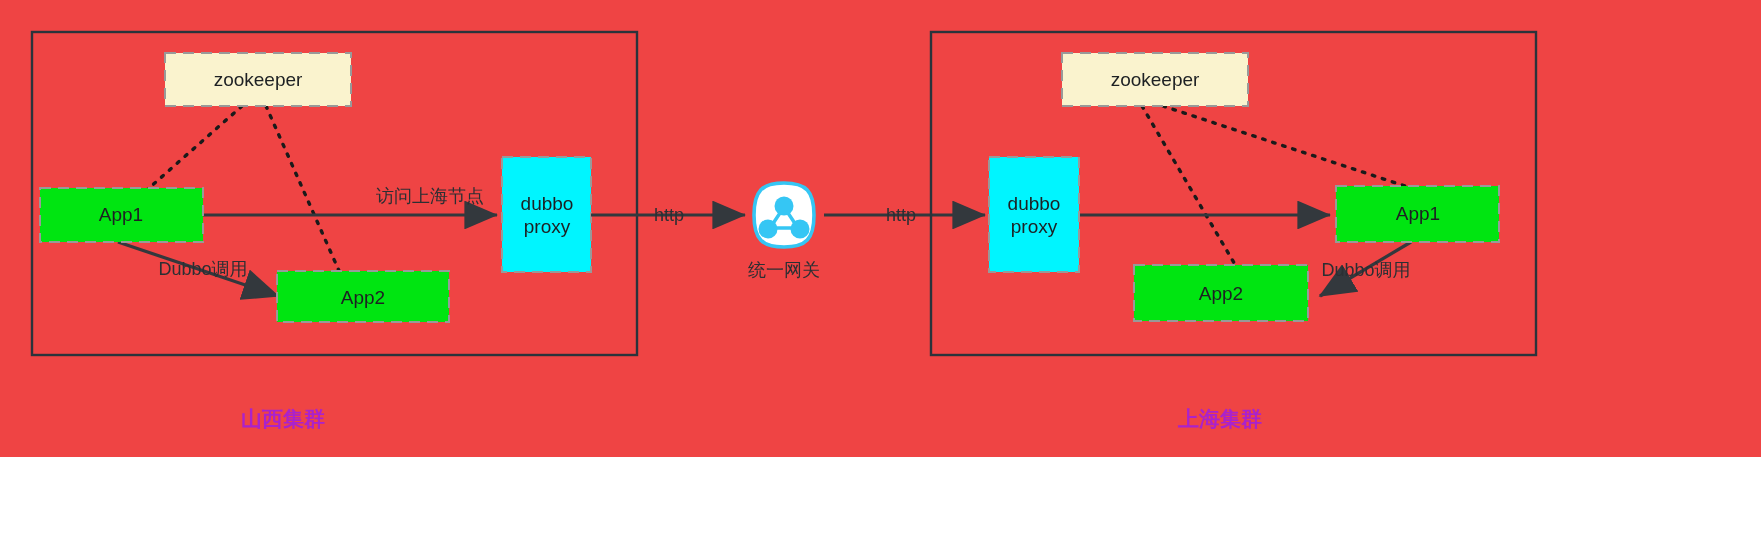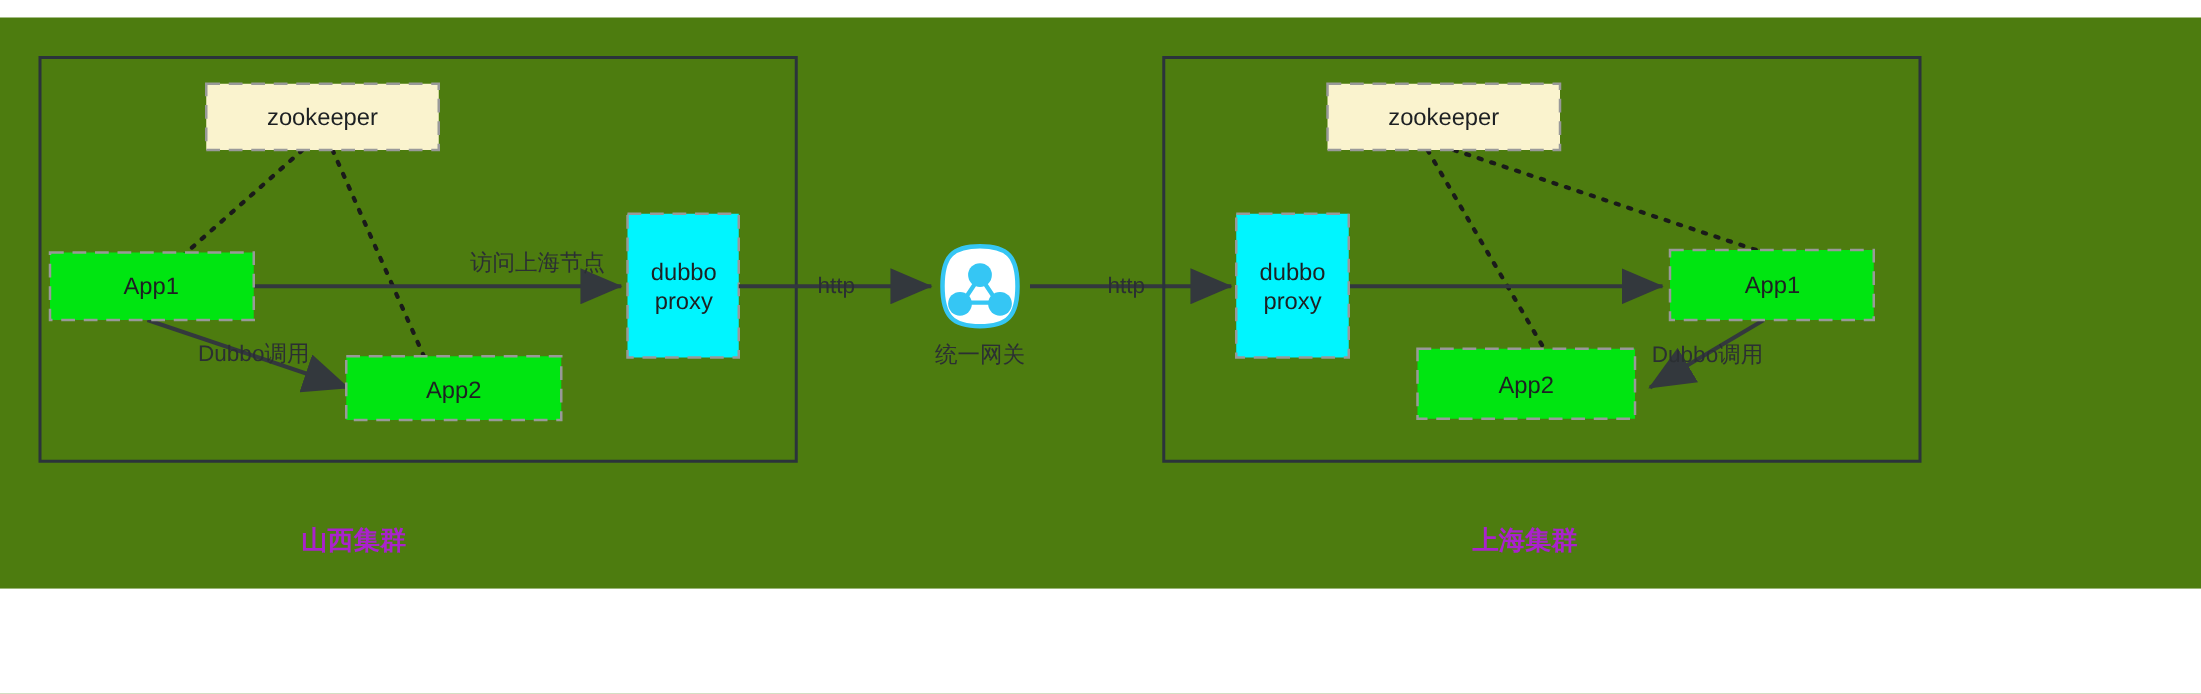--- a/index.html
+++ b/index.html
@@ -8,23 +8,22 @@
     padding: 0;
     background: #ffffff;
   }
   body {
     font-family: "Liberation Sans", "DejaVu Sans", sans-serif;
   }
   #stage {
     position: relative;
     width: 1761px;
     height: 457px;
-    background: #4d7c0f;
+    background: #ef4444;
     overflow: hidden;
-    margin-top: 14px;
   }
   #diagram {
     position: absolute;
     left: 0;
     top: 0;
     width: 1761px;
     height: 555px;
     display: block;
   }
   .cluster-frame {

